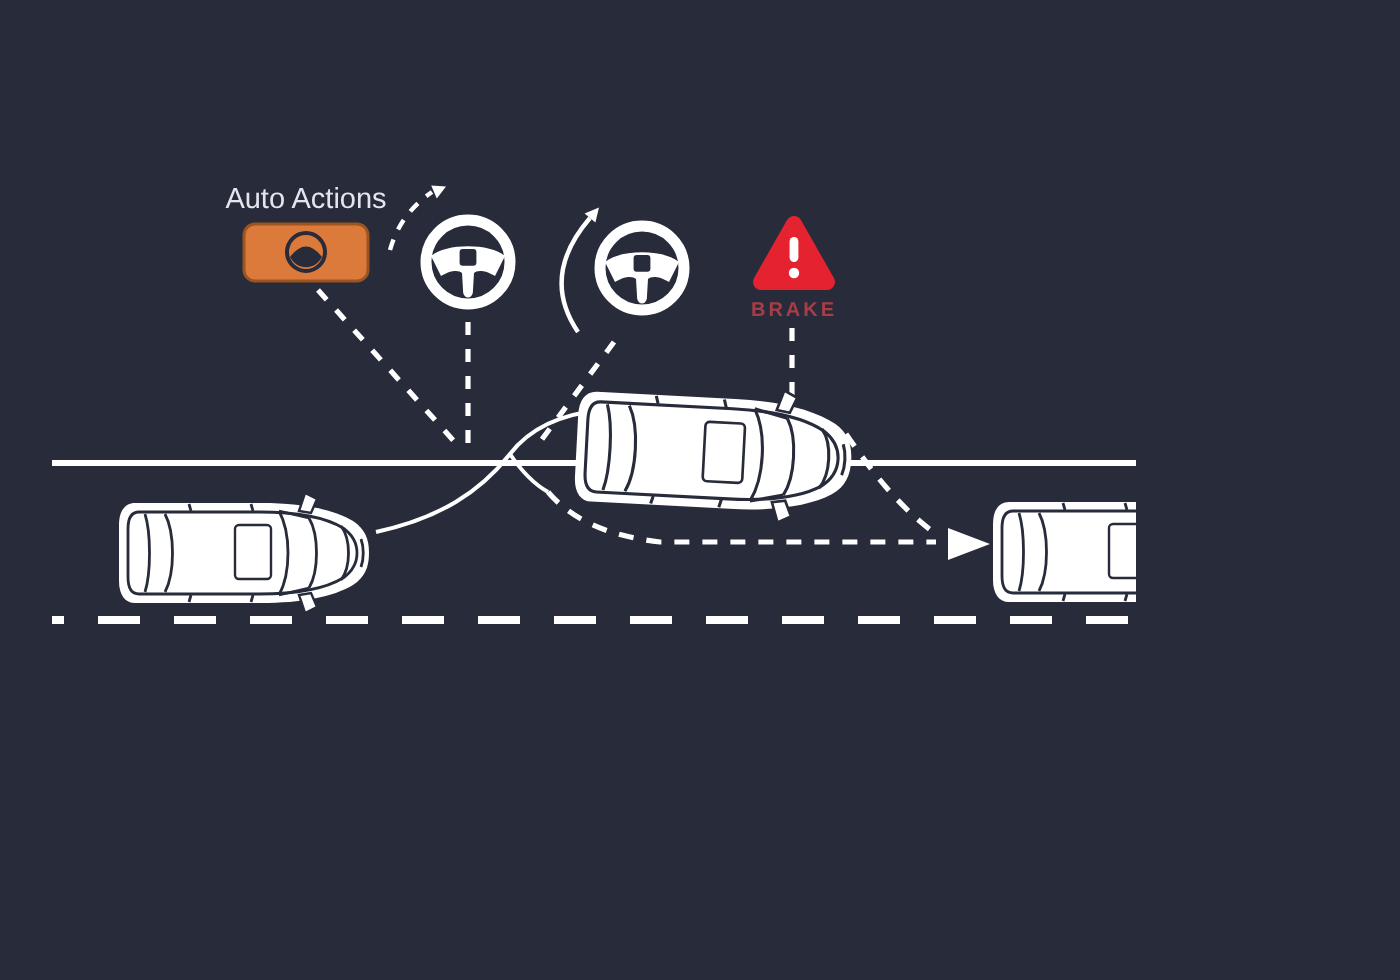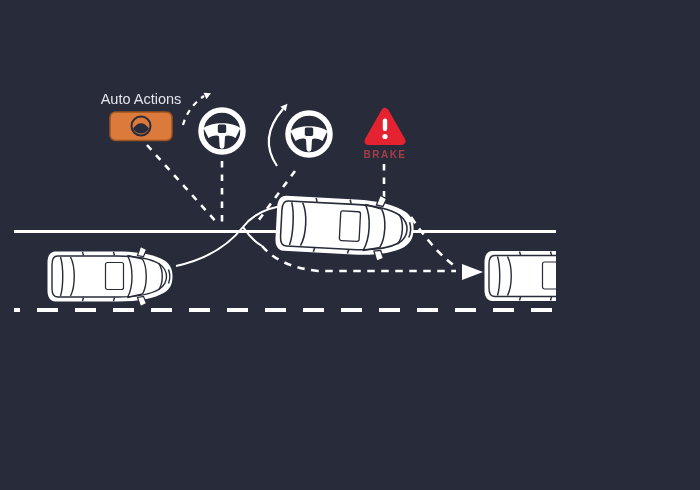--- a/index.html
+++ b/index.html
@@ -1,21 +1,21 @@
 <!DOCTYPE html>
 <html style="--background: #272B3A; --white: #FFFFFF; --orange: #DB7A3A; --orange_border: #9C5420; --red: #E52330; --brake_text: #A63D47; --label_text: #E3E6EC; --car_detail: #272B3A;"><head>
 <meta charset="utf-8">
 <style>
   :root{
     --background:#272B3A; --white:#FFFFFF; --orange:#DB7A3A; --orange_border:#9C5420;
     --red:#E52330; --brake_text:#A63D47; --label_text:#E3E6EC; --car_detail:#272B3A;
   }
   html,body{margin:0;padding:0;background:var(--background);}
   .stage{position:relative;width:556px;height:490px;background:var(--background);overflow:hidden;
-         font-family:"Liberation Sans", sans-serif;}
+         font-family:"Liberation Sans", sans-serif;padding-left:12px;}
   svg{display:block;}
   .lane-solid{stroke:var(--white);stroke-width:3;fill:none;}
   .lane-dashed{stroke:var(--white);stroke-width:4;fill:none;stroke-dasharray:21 17;stroke-dashoffset:15;}
   .path-solid{stroke:var(--white);stroke-width:2;fill:none;}
   .path-dashed{stroke:var(--white);stroke-width:2.6;fill:none;stroke-dasharray:7.5 6.5;}
   .connector{stroke:var(--white);stroke-width:2.6;fill:none;stroke-dasharray:6.5 7;}
   .mini-dash{stroke:var(--white);stroke-width:2.2;fill:none;stroke-dasharray:5.5 5.5;}
   .mini-solid{stroke:var(--white);stroke-width:2.2;fill:none;}
   .arrow{fill:var(--white);}
   .badge{fill:var(--orange);stroke:var(--orange_border);stroke-width:1.5;}

